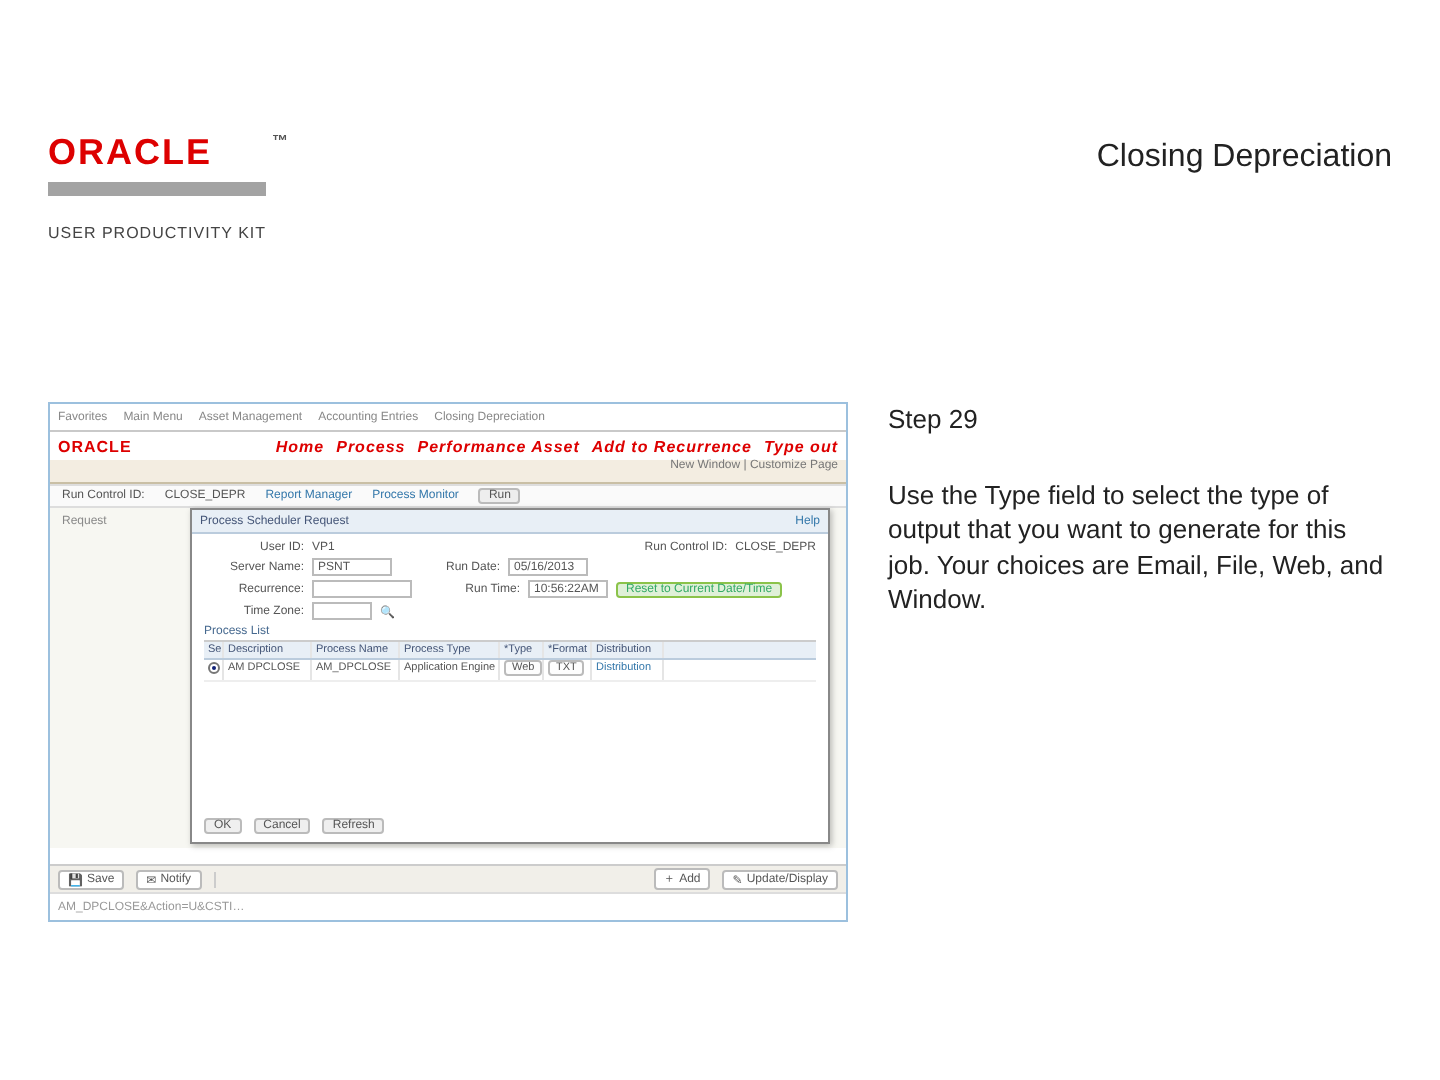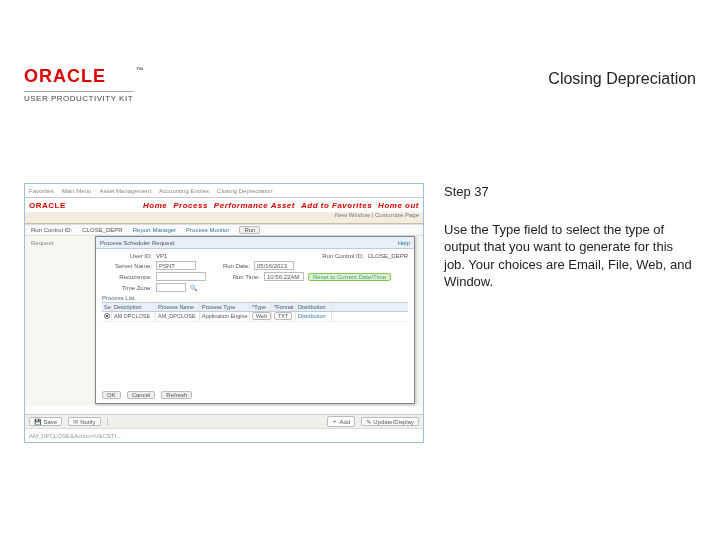--- a/index.html
+++ b/index.html
@@ -2,21 +2,21 @@
 <html><head>
 <meta charset="utf-8">
 <style>
   * { box-sizing: border-box; margin: 0; padding: 0; }
   html, body { width: 720px; height: 540px; font-family: Arial, Helvetica, sans-serif; background: #fff; color: #222; }
   .page { width: 720px; height: 540px; position: relative; padding: 18px 24px; margin-top: 48px; }
   .header { display: flex; justify-content: space-between; align-items: flex-start; }
   .logo-block { display: flex; flex-direction: column; }
   .oracle-logo { font-weight: bold; color: #d00; font-size: 18px; letter-spacing: 1px; position: relative; }
   .oracle-logo::after { content: "™"; font-size: 8px; color: #555; position: absolute; top: 0; right: -12px; }
-  .upk { font-size: 8px; color: #444; letter-spacing: .5px; margin-top: 4px; border-top: 1px solid #a3a3a3; padding-top: 2px; }
+  .upk { font-size: 8px; color: #444; letter-spacing: .5px; margin-top: 4px; border-top: 7px solid #a3a3a3; padding-top: 14px; }
   .title { font-size: 16px; color: #222; margin-top: 4px; }
   .body { display: flex; margin-top: 80px; gap: 20px; }
   .screenshot-col { width: 400px; }
   .text-col { width: 250px; font-size: 13px; line-height: 1.35; }
   .step { margin-bottom: 20px; }
   .instr b { font-weight: normal; }
 
   
   .app { width: 400px; height: 260px; border: 1px solid #9cc0de; font-size: 6px; color: #555; background: linear-gradient(#fff,#fff); position: relative; overflow: hidden; }
   .app-topbar { height: 14px; background: #fff; border-bottom: 1px solid #c9c9c9; display:flex; align-items:center; padding:0 4px; gap:8px; color:#888; }
@@ -73,22 +73,22 @@
           <span>Asset Management</span>
           <span>Accounting Entries</span>
           <span>Closing Depreciation</span>
         </div>
         <div class="app-brand">
           <span>ORACLE</span>
           <div style="margin-left:auto; display:flex; gap:6px; color:#789;font-style:italic;">
             <span>Home</span>
             <span>Process</span>
             <span>Performance Asset</span>
-            <span>Add to Favorites</span>
-            <span>Home out</span>
+            <span>Add to Recurrence</span>
+            <span>Type out</span>
           </div>
         </div>
         <div class="app-subbar">
           <span>New Window | Customize Page</span>
         </div>
         <div class="app-strip">
           <span class="txt">Run Control ID:</span>
           <span class="txt">CLOSE_DEPR</span>
           <span class="txt" style="color:#37a">Report Manager</span>
           <span class="txt" style="color:#37a">Process Monitor</span>
@@ -178,19 +178,19 @@
             </span>
         </div>
         <div class="app-foot">
           <span>AM_DPCLOSE&amp;Action=U&amp;CSTI…</span>
           <span></span>
         </div>
       </div>
     </div>
 
     <div class="text-col">
-      <div class="step">Step 37</div>
+      <div class="step">Step 29</div>
       <div class="instr">
         <span>Use the </span><b>Type</b><span> field to select the type of output that you want to generate for this job. Your choices are Email, File, Web, and Window.</span>
       </div>
     </div>
   </div>
 </div>
 
 </body></html>

